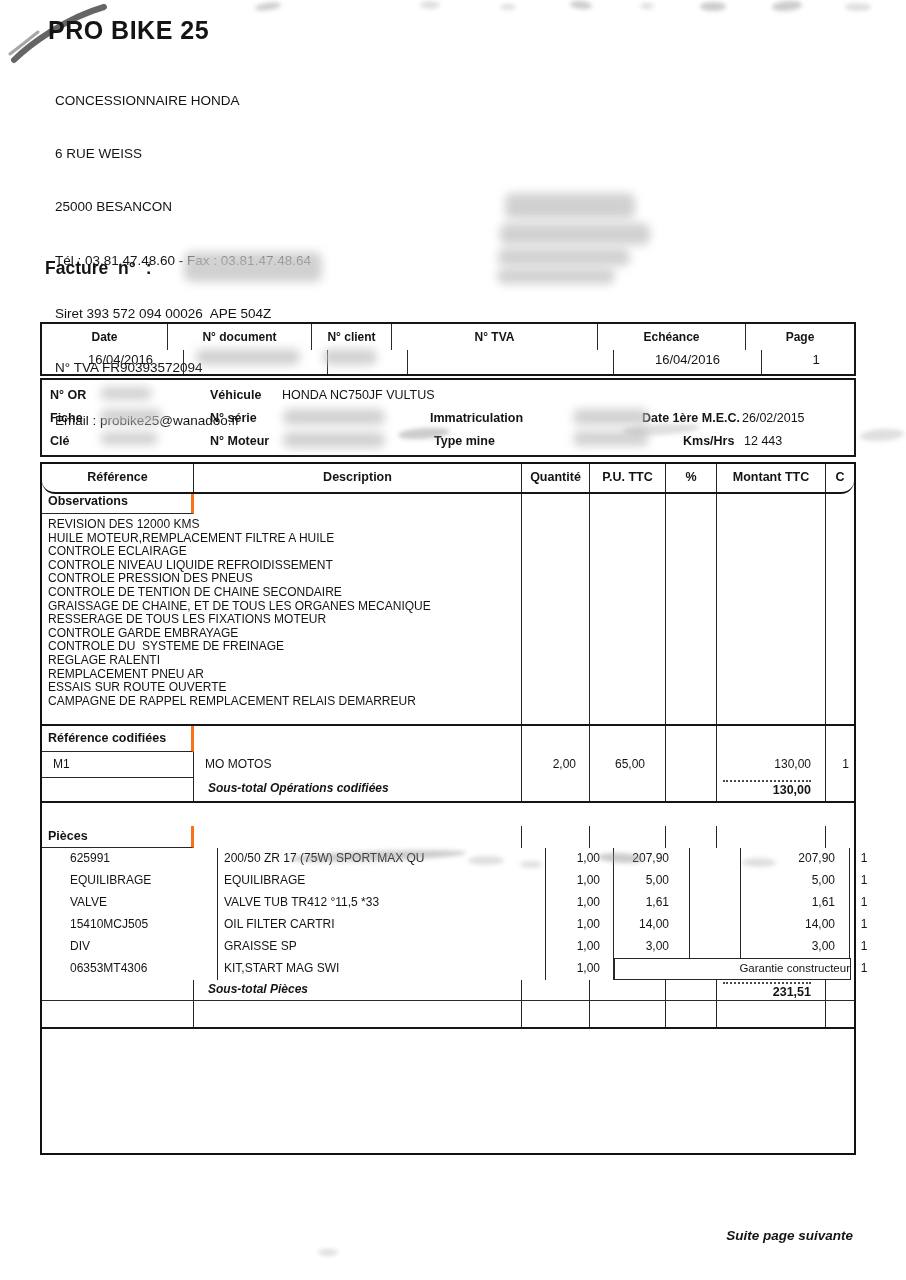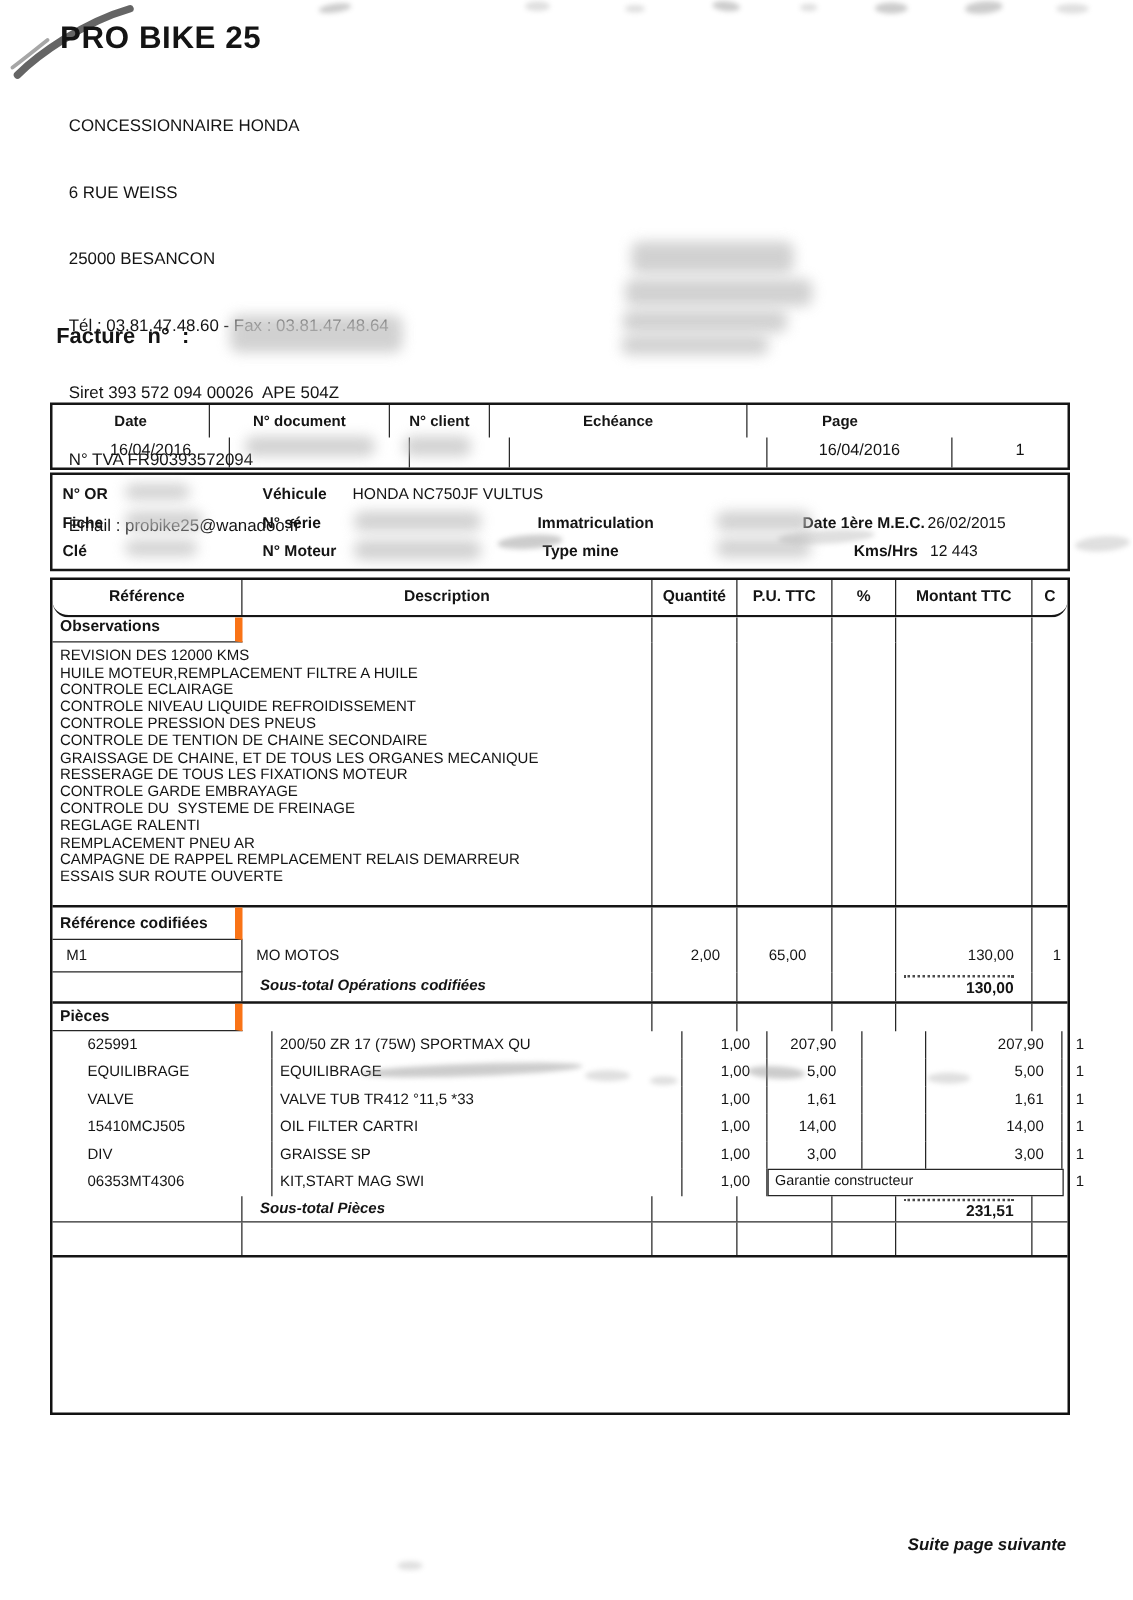--- a/index.html
+++ b/index.html
@@ -56,56 +56,56 @@
     left:40px; top:462px; width:816px;
     border:2px solid #111; box-sizing:border-box; background:#fff;
   }
   .trow { display:grid; grid-template-columns:152px 328px 68px 76px 51px 109px 28px; }
   .cell { border-right:1px solid #262626; box-sizing:border-box; overflow:hidden; }
   .cell.last { border-right:none; }
   #thead { height:28px; border-bottom:2px solid #151515;border-radius:13px; }
   #thead .cell { font-weight:bold; font-size:12.5px; text-align:center; line-height:27px; }
   .obs-label-row { height:20px; }
   .section-label-cell {
-    border-right:6px solid #f97316; border-bottom:1px solid #262626;
+    border-right:3px solid #f97316; border-bottom:1px solid #262626;
     box-sizing:border-box; font-weight:bold; font-size:12.5px; padding-left:6px;
   }
   .obs-content-row { height:210px; }
   .obs-span { grid-column:1 / 3; border-right:1px solid #262626; box-sizing:border-box; padding:4px 0 0 6px; }
   .obs-line { font-size:12px; line-height:13.6px; white-space:pre-wrap; }
 
   #ops-section { border-top:2px solid #151515; }
   .ops-label-row { height:26px; }
   .ops-label-row .section-label-cell { line-height:24px; }
   #ops-rows .trow { height:26px; }
   #ops-rows .cell { font-size:12px; line-height:25px;padding-left:11px; }
   #ops-rows .ref-cell { border-bottom:1px solid #262626; }
   .subtotal-row { height:23px; }
   .subtotal-label { font-style:italic; font-weight:bold; font-size:12px; padding-left:14px; line-height:20px; }
   .subtotal-amount { text-align:right; padding-right:14px; }
   .dotted-line { border-top:2px dotted #4a4a4a; width:88px; margin:2px 0 1px auto; }
   .subtotal-val { font-weight:bold; font-size:12.5px; line-height:14px; }
 
   #pieces-section { border-top:2px solid #151515; }
-  .pieces-label-row { height:22px; }
+  .pieces-label-row { height:22px;margin-top:23px; }
   .pieces-label-row .section-label-cell { line-height:20px; }
   #pieces-rows .trow { height:22px;padding-left:24px; }
   #pieces-rows .cell { font-size:12px; line-height:21px; }
   .pieces-subtotal-row { height:20px; }
   .pieces-subtotal-row .subtotal-label { line-height:18px; }
 
   .ref-cell { padding-left:4px; }
   .desc-cell { padding-left:6px; }
   .qty-cell { text-align:right; padding-right:13px; }
   .pu-cell { text-align:right; padding-right:20px; }
   .amount-cell { text-align:right; padding-right:14px; }
   .c-cell { text-align:center; }
   .warranty-cell {
     grid-column:4 / 7; border:1px solid #262626; box-sizing:border-box;
-    font-size:11.5px; padding-left:5px; line-height:19px; margin-right:-1px;
+    font-size:11.5px; padding-left:5px; line-height:19px; margin-right:-1px;text-align:right;
   }
   .empty-row { height:26px; border-top:1px solid #2a2a2a; }
   #bottom-box { height:124px; border-top:2px solid #151515; }
 
   
   #footer-note {
     left:600px; top:1228px; width:253px; text-align:right;
     font-size:13.5px; font-weight:bold; font-style:italic;
   }
 </style>
@@ -145,20 +145,21 @@
   <div class="blur" style="left:497px;top:268px;width:118px;height:16px;"></div>
 
   <div class="abs" id="invoice-title">Facture n° :</div>
   <div class="blur" style="left:184px;top:252px;width:138px;height:30px;"></div>
 
   <div class="abs" id="meta-table">
     <div class="meta-row meta-head">
       <div class="mcell">Date</div>
       <div class="mcell">N° document</div>
       <div class="mcell">N° client</div>
+      <div class="mcell">N° TVA</div>
       <div class="mcell">Echéance</div>
       <div class="mcell">Page</div>
     </div>
     <div class="meta-row meta-vals">
       <div class="mcell">16/04/2016</div>
       <div class="mcell"></div>
       <div class="mcell"></div>
       <div class="mcell"></div>
       <div class="mcell">16/04/2016</div>
       <div class="mcell">1</div>
@@ -223,22 +224,22 @@
           <div class="obs-line">CONTROLE ECLAIRAGE</div>
           <div class="obs-line">CONTROLE NIVEAU LIQUIDE REFROIDISSEMENT</div>
           <div class="obs-line">CONTROLE PRESSION DES PNEUS</div>
           <div class="obs-line">CONTROLE DE TENTION DE CHAINE SECONDAIRE</div>
           <div class="obs-line">GRAISSAGE DE CHAINE, ET DE TOUS LES ORGANES MECANIQUE</div>
           <div class="obs-line">RESSERAGE DE TOUS LES FIXATIONS MOTEUR</div>
           <div class="obs-line">CONTROLE GARDE EMBRAYAGE</div>
           <div class="obs-line">CONTROLE DU  SYSTEME DE FREINAGE</div>
           <div class="obs-line">REGLAGE RALENTI</div>
           <div class="obs-line">REMPLACEMENT PNEU AR</div>
+          <div class="obs-line">ESSAIS SUR ROUTE OUVERTE</div>
           <div class="obs-line">CAMPAGNE DE RAPPEL REMPLACEMENT RELAIS DEMARREUR</div>
-          <div class="obs-line">ESSAIS SUR ROUTE OUVERTE</div>
         </div>
       <div class="cell"></div>
       <div class="cell"></div>
       <div class="cell"></div>
       <div class="cell"></div>
       <div class="cell last"></div>
     </div>
 
     <div id="ops-section">
       <div class="trow ops-label-row">

